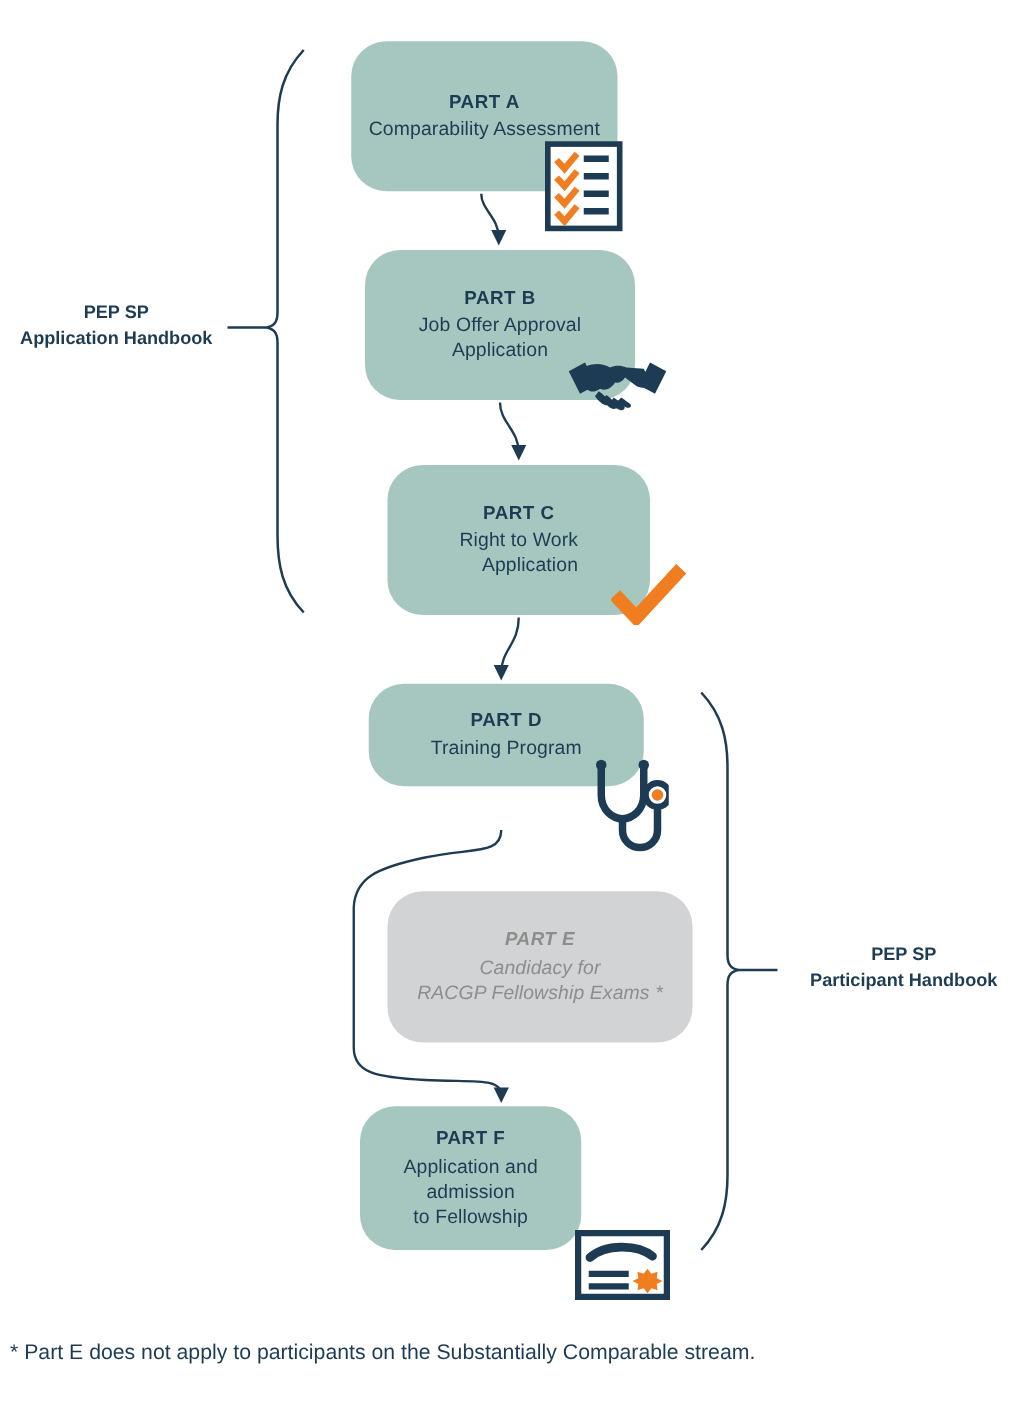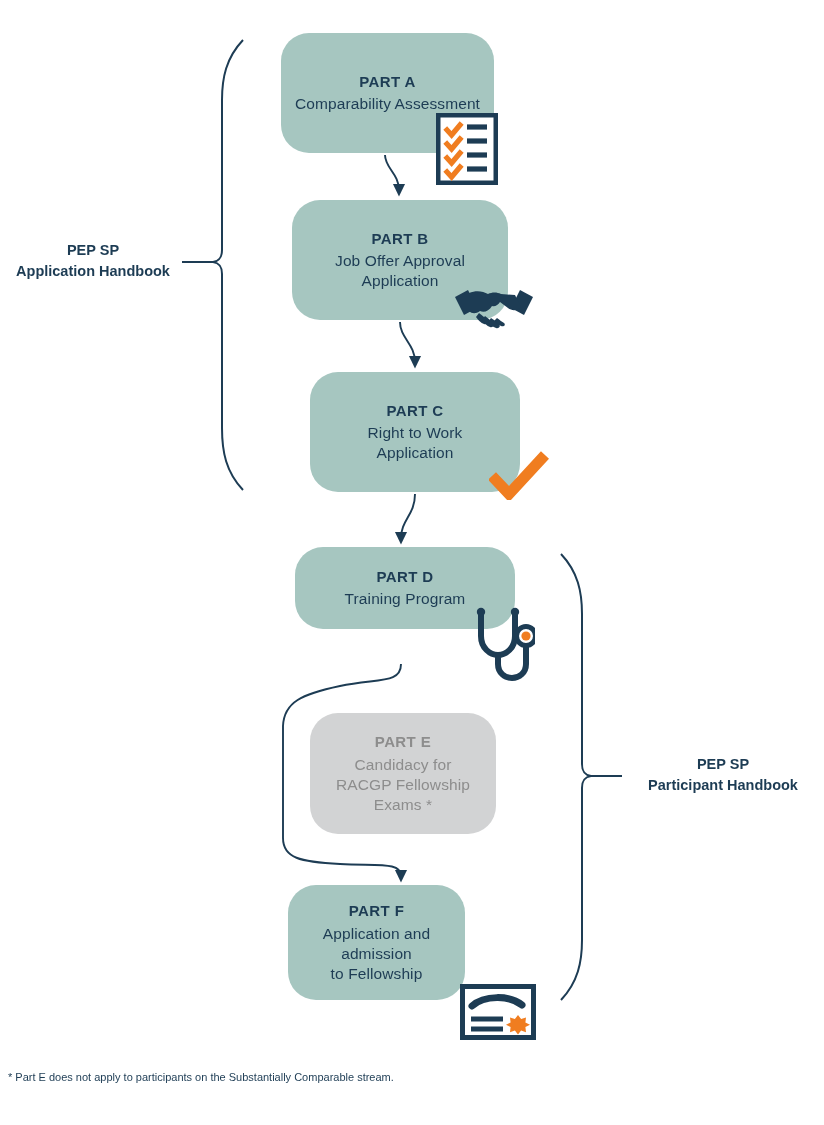--- a/index.html
+++ b/index.html
@@ -72,21 +72,21 @@
     text-align: center;
   }
   .side-label .ln { display: block; white-space: nowrap; }
 
   
   #footnote {
     position: absolute;
     left: 8px;
     top: 1069px;
     width: 620px;
-    font-size: 11px;
+    font-size: 17px;
     line-height: 1.55;
     color: #1d3c54;
   }
   #footnote .ln { display: block; white-space: nowrap; }
   #footnote .ln.indent { padding-left: 11px; }
 
   
   .icon {
     position: absolute;
   }
@@ -166,21 +166,21 @@
       <path d="M17,10 C24,7 31,8 36,11 C40,9 45,9 49,11 L63,12 L69,24
                C65,28 60,28 56,25 L48,19 C46,22 43,24 40,23
                C37,28 32,30 28,28 C24,31 20,31 17,28 Z"></path>
       <path d="M27,30 C30,32 33,35 35,37 C37,39 35,42 32,41 C29,40 26,37 24,34 Z"></path>
       <path d="M33,33 C36,35 39,38 41,40 C43,42 41,45 38,44 C35,43 32,40 30,37 Z"></path>
       <path d="M39,35 C42,37 45,39 47,41 C49,43 47,46 44,45 C41,44 38,42 36,39 Z"></path>
       <path d="M45,35 C48,37 50,39 52,40 C54,42 52,44 49,43 C47,42 44,40 42,38 Z"></path>
     </g>
   </svg>
 
-  <div class="node teal" id="node-c" style="left:310px; top:372px; width:210px; height:120px;">
+  <div class="node teal" id="node-c" style="left:310px; top:372px; width:210px; height:120px;text-align:right;">
     <span class="part">PART C</span>
     <span class="desc">
       <span class="ln">Right to Work</span>
       <span class="ln">Application</span>
     </span>
   </div>
 
   <svg class="icon" style="left:489px; top:450px;" width="60" height="50" viewBox="0 0 60 50">
     <path d="M3,26 L20,44 L56,5" fill="none" stroke="#f07d20" stroke-width="11" stroke-linecap="butt" stroke-linejoin="miter"></path>
   </svg>
@@ -196,21 +196,21 @@
     <g fill="none" stroke="#1d3c54" stroke-width="6" stroke-linecap="round">
       <path d="M8,12 L8,34 C8,46 17,53 25,53 C33,53 42,46 42,34 L42,12"></path>
       <path d="M25,53 L25,62 C25,71 32,76 39,76 C46,76 53,71 53,62 L53,44"></path>
     </g>
     <circle cx="53" cy="34" r="9.5" fill="#ffffff" stroke="#1d3c54" stroke-width="5"></circle>
     <circle cx="53" cy="34" r="4.6" fill="#f07d20"></circle>
     <circle cx="8" cy="10" r="4.2" fill="#1d3c54"></circle>
     <circle cx="42" cy="10" r="4.2" fill="#1d3c54"></circle>
   </svg>
 
-  <div class="node gray" id="node-e" style="left:310px; top:713px; width:186px; height:121px;">
+  <div class="node gray" id="node-e" style="left:310px; top:713px; width:244px; height:121px;font-style:italic;">
     <span class="part">PART E</span>
     <span class="desc">
       <span class="ln">Candidacy for</span>
       <span class="ln">RACGP Fellowship Exams *</span>
     </span>
   </div>
 
   <div class="node teal" id="node-f" style="left:288px; top:885px; width:177px; height:115px;">
     <span class="part">PART F</span>
     <span class="desc">

